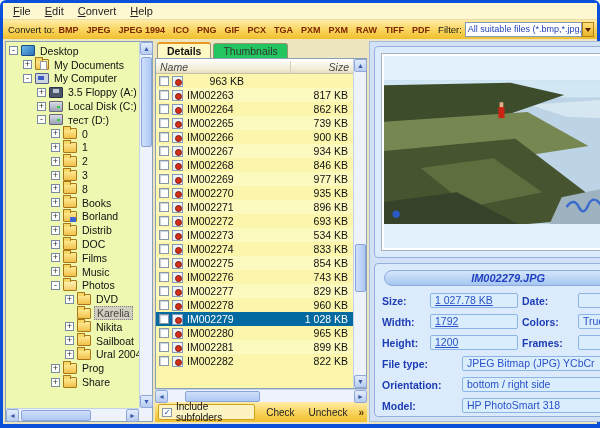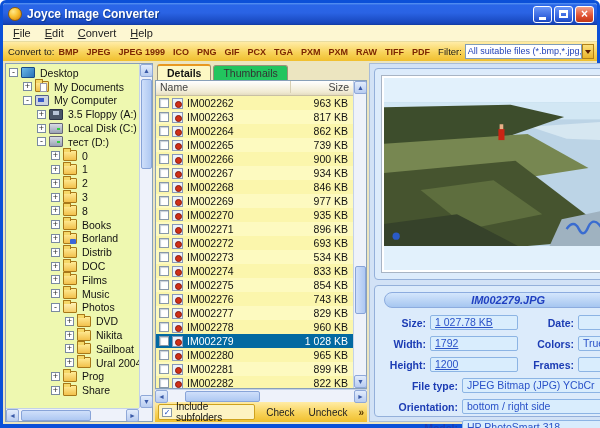--- a/index.html
+++ b/index.html
@@ -87,22 +87,22 @@
                 border:1px solid #88a4d8; border-radius:2px; }
 
   
   .mid-panel { flex:0 0 212px; display:flex; flex-direction:column; min-height:0; }
   .tabs { height:17px; flex:0 0 17px; display:flex; align-items:flex-end; padding-left:2px; }
   .tab { font-size:10.5px; padding:1px 9px 1px; background:#22c55e; border:1px solid #9a9278;
          border-bottom:none; border-radius:3px 3px 0 0; margin-right:2px; color:#333; }
   .tab.active { background:#fdf8c4; border-top:2px solid #e89820; font-weight:bold; color:#111; }
   .list-box { flex:1; border:1px solid #88a0b8; background:#fbf6ac; min-height:0;
               display:grid; grid-template-columns:1fr 13px; grid-template-rows:15px 1fr; }
-  .list-header { grid-column:1; display:flex; align-items:flex-start; font-size:10.5px; color:#444;
-                 background:linear-gradient(180deg,#ffffff,#f0ead2 80%,#e4dcc0); border-bottom:1px solid #c8c0a4; }
+  .list-header { grid-column:1; display:flex; align-items:flex-end; font-size:10.5px; color:#444;
+                 background:linear-gradient(180deg,#ffffff,#f0ead2 80%,#e4dcc0); border-bottom:1px solid #c8c0a4;font-style:italic; }
   .col-name { flex:1; padding-left:4px; border-right:1px solid #d8d0b4; }
   .col-size { flex:0 0 62px; text-align:right; padding-right:4px; }
   .list-rows { grid-column:1; overflow:hidden; }
   .file-row { height:14px; display:flex; align-items:center; font-size:10.5px; color:#111; }
   .file-row:nth-child(even) { background:#fdfac0; }
   .file-row.selected { background:#0369a1; color:#fff; }
   .row-check { flex:0 0 10px; height:10px; background:#fff; border:1px solid #8898a8;
                box-shadow:inset 1px 1px 1px #c8d0d8; margin:0 3px 0 3px; }
   .file-icon { flex:0 0 11px; height:11px; background:#eaf2fc; border:1px solid #8898b8; position:relative; margin-right:4px; }
   .file-icon::after { content:''; position:absolute; left:2px; top:2px; width:5px; height:5px; border-radius:50%;
@@ -126,56 +126,45 @@
   .preview-group { flex:0 0 196px; background:#dcebfb; border:1px solid #94b0da; border-radius:4px;
                    padding:6px; display:flex; }
   .photo-frame { flex:1; background:#fff; border:1px solid #a8b4c4; padding:2px; display:flex; }
   .photo-frame svg { width:100%; height:100%; display:block; }
   .info-group { flex:1; background:#dcebfb; border:1px solid #94b0da; border-radius:4px;
                 padding:5px 7px; display:flex; flex-direction:column; gap:4px; min-height:0; }
   .info-header { height:16px; flex:0 0 16px; border-radius:8px; border:1px solid #8cacdf;
                  background:linear-gradient(180deg,#d4e6fc,#a6c6f0); text-align:center; font-size:11px;
                  font-style:italic; font-weight:bold; color:#2040c0; line-height:15px; margin:1px 2px 2px; }
   .field-row { display:flex; align-items:center; gap:4px; height:17px; flex:0 0 17px; }
-  .flabel { font-size:10.5px; font-weight:bold; color:#1c3cb4; text-align:right; white-space:nowrap; }
+  .flabel { font-size:10.5px; font-weight:bold; color:#1c3cb4; text-align:left; white-space:nowrap; }
   .flabel.a { flex:0 0 44px; } .flabel.b { flex:0 0 52px; } .flabel.full { flex:0 0 76px; }
   .fbox { height:15px; background:#d9edfd; border:1px solid #8cb4e4; border-radius:2px; font-size:10.5px;
           color:#2a52c8; line-height:13px; padding:0 4px; white-space:nowrap; overflow:hidden; }
   .fbox.a { flex:0 0 88px;text-decoration:underline; } .fbox.b { flex:1; } .fbox.full { flex:1; }
 </style>
 </head>
 <body>
 
 <div class="window">
 
-  <div class="titlebar">
-    <span class="app-icon"></span>
-    <span class="title-text">Joyce Image Converter</span>
-    <span class="tb-btn blue">
-        <span class="glyph-min"></span>
-      </span>
-    <span class="tb-btn blue">
-        <span class="glyph-max"></span>
-      </span>
-    <span class="tb-btn red">×</span>
-  </div>
 
   <div class="menubar">
       <span class="menu-item"><u>F</u>ile</span>
       <span class="menu-item"><u>E</u>dit</span>
       <span class="menu-item"><u>C</u>onvert</span>
       <span class="menu-item"><u>H</u>elp</span>
     </div>
 
   <div class="toolbar">
     <span class="convert-label">Convert to:</span>
     <span class="formats">
         <span class="format-btn">BMP</span>
         <span class="format-btn">JPEG</span>
-        <span class="format-btn">JPEG 1999</span>
+        <span class="format-btn">JPEG 1994</span>
         <span class="format-btn">ICO</span>
         <span class="format-btn">PNG</span>
         <span class="format-btn">GIF</span>
         <span class="format-btn">PCX</span>
         <span class="format-btn">TGA</span>
         <span class="format-btn">PXM</span>
         <span class="format-btn">PXM</span>
         <span class="format-btn">RAW</span>
         <span class="format-btn">TIFF</span>
         <span class="format-btn">PDF</span>
@@ -298,20 +287,26 @@
             <span class="tree-label">Photos</span>
           </div>
           <div class="tree-row">
             <span style="flex: 0 0 56px;"></span>
             <span class="expander">+</span>
             <span class="ticon folder"></span>
             <span class="tree-label">DVD</span>
           </div>
           <div class="tree-row">
             <span style="flex: 0 0 56px;"></span>
+            <span class="exp-spacer"></span>
+            <span class="ticon folder"></span>
+            <span class="tree-label selected">Karelia</span>
+          </div>
+          <div class="tree-row">
+            <span style="flex: 0 0 56px;"></span>
             <span class="expander">+</span>
             <span class="ticon folder"></span>
             <span class="tree-label">Nikita</span>
           </div>
           <div class="tree-row">
             <span style="flex: 0 0 56px;"></span>
             <span class="expander">+</span>
             <span class="ticon folder"></span>
             <span class="tree-label">Sailboat</span>
           </div>
@@ -354,21 +349,20 @@
       </div>
       <div class="list-box">
         <div class="list-header">
           <span class="col-name">Name</span>
           <span class="col-size">Size</span>
         </div>
         <div class="list-rows">
             <div class="file-row">
               <span class="row-check"></span>
               <span class="file-icon"></span>
-              <span class="row-name">IM002262</span>
               <span class="row-size">963 KB</span>
             </div>
             <div class="file-row">
               <span class="row-check"></span>
               <span class="file-icon"></span>
               <span class="row-name">IM002263</span>
               <span class="row-size">817 KB</span>
             </div>
             <div class="file-row">
               <span class="row-check"></span>

